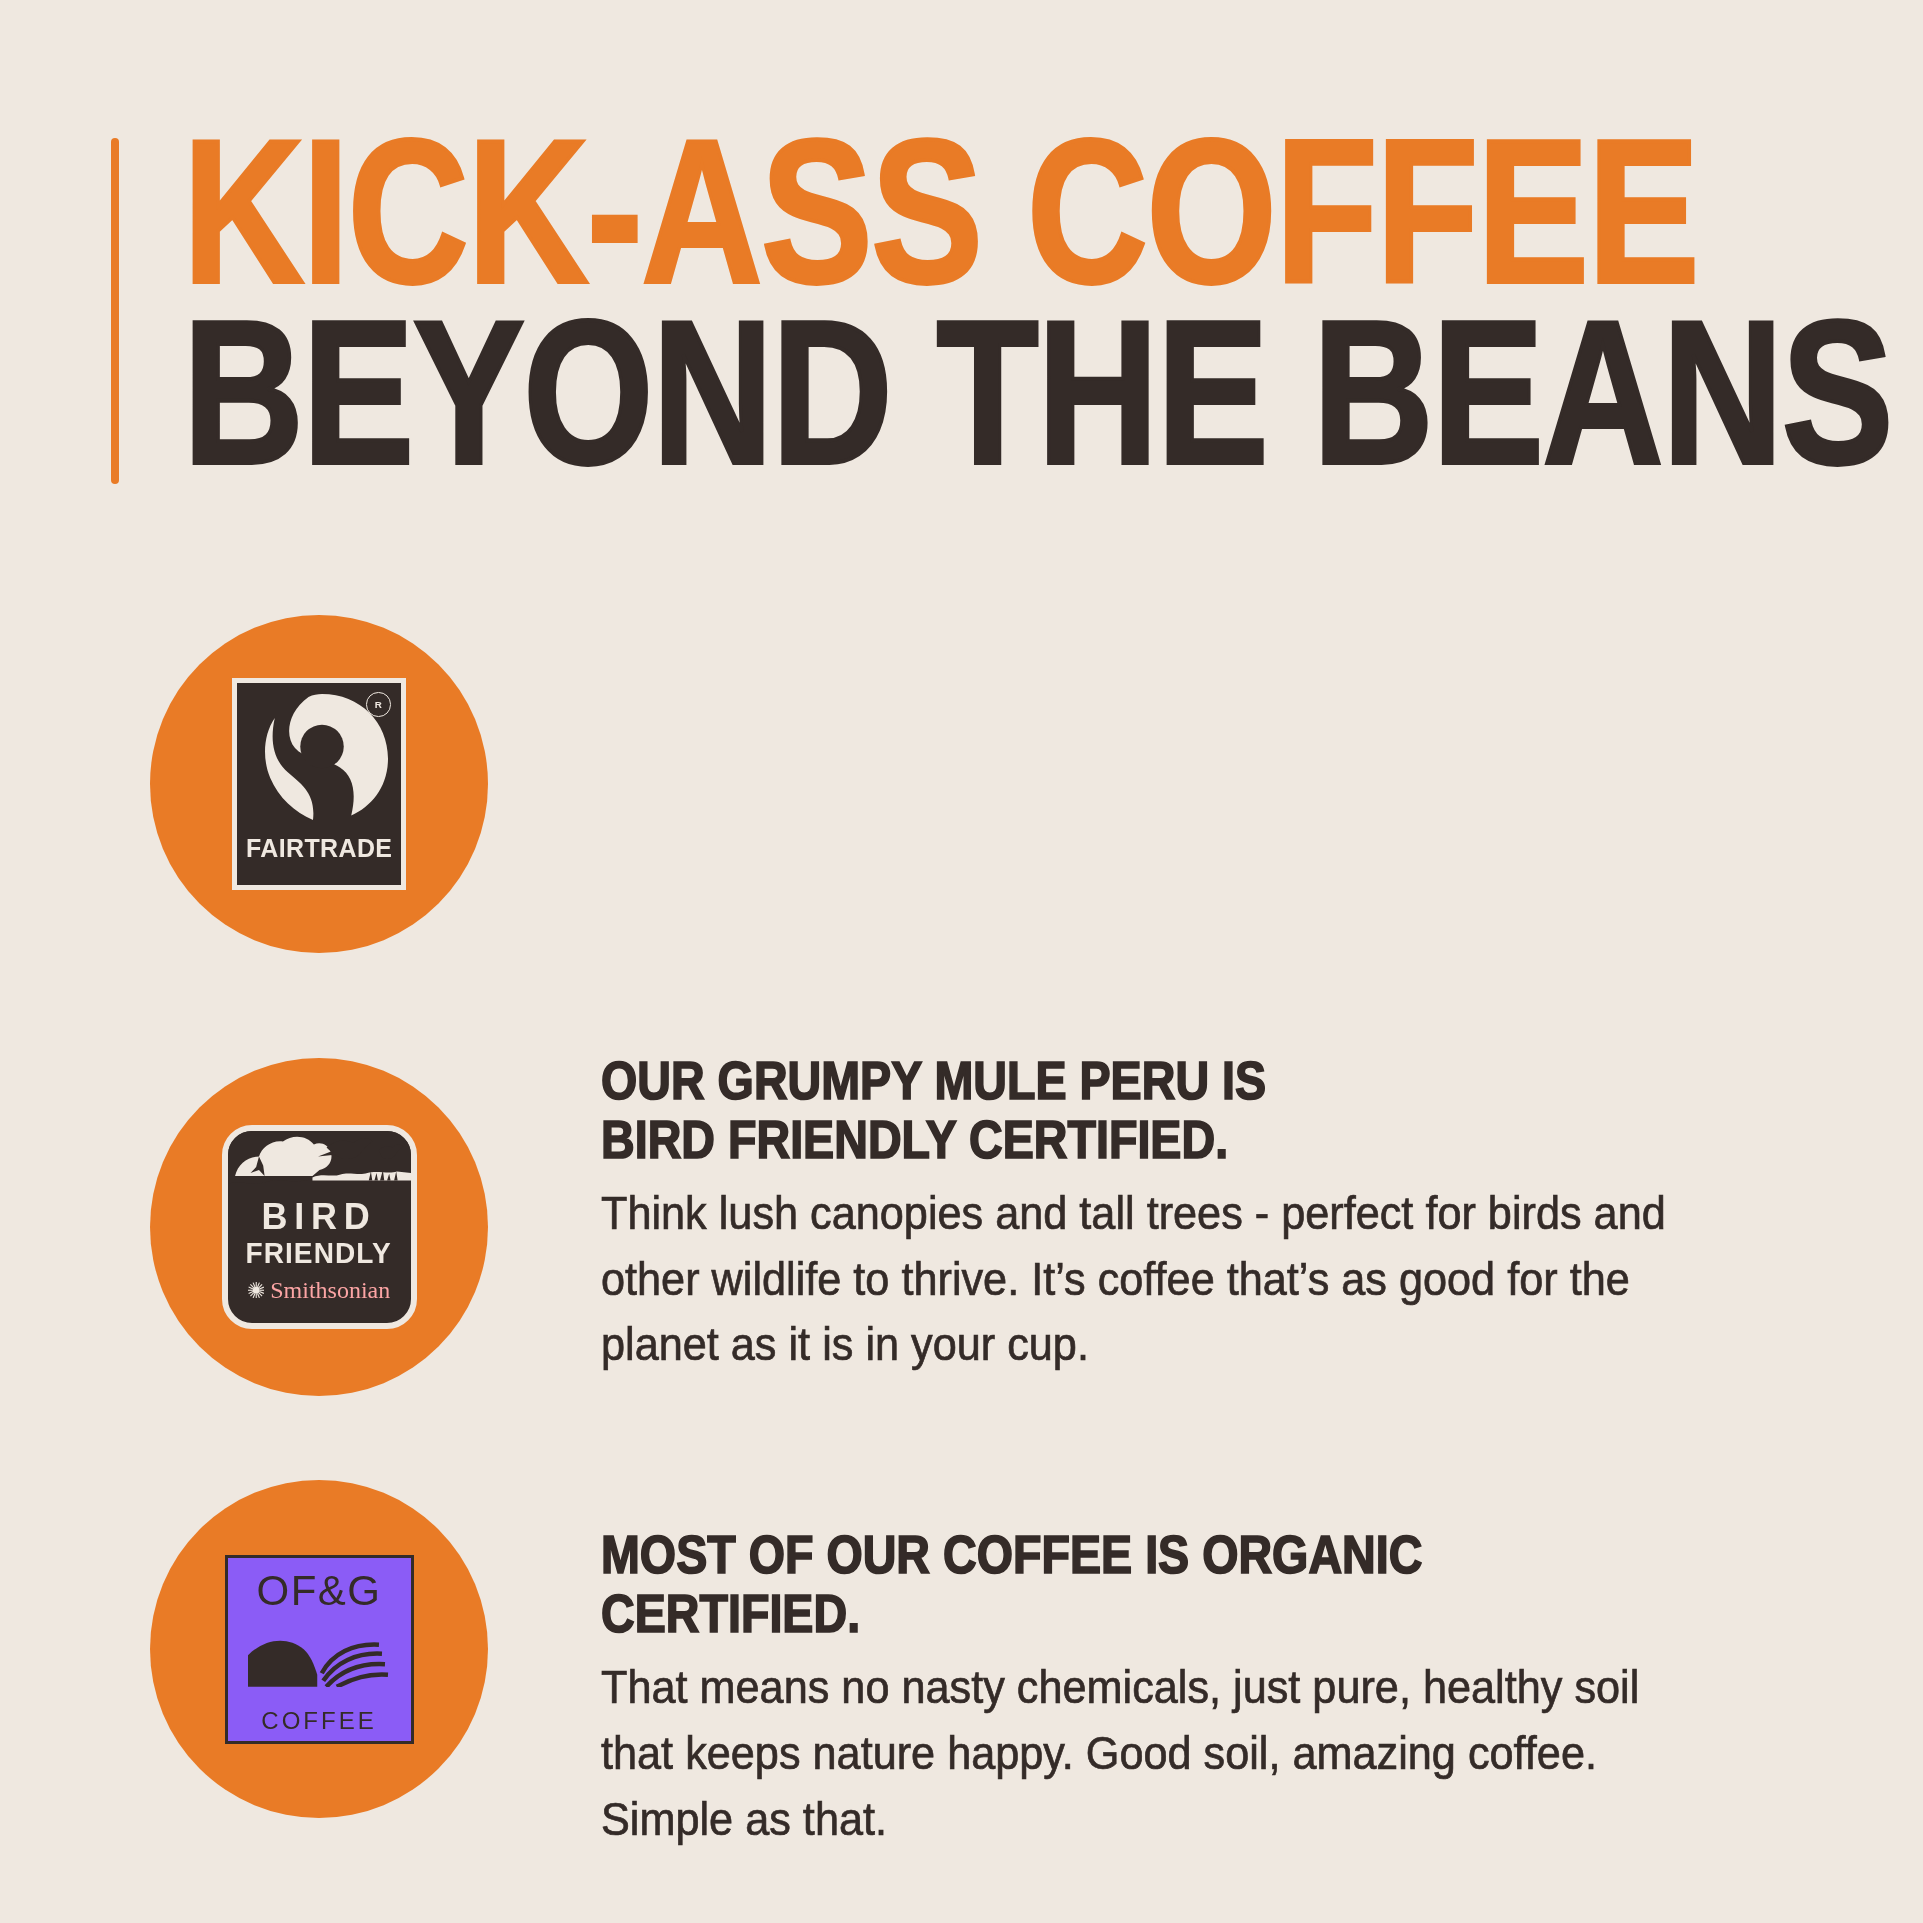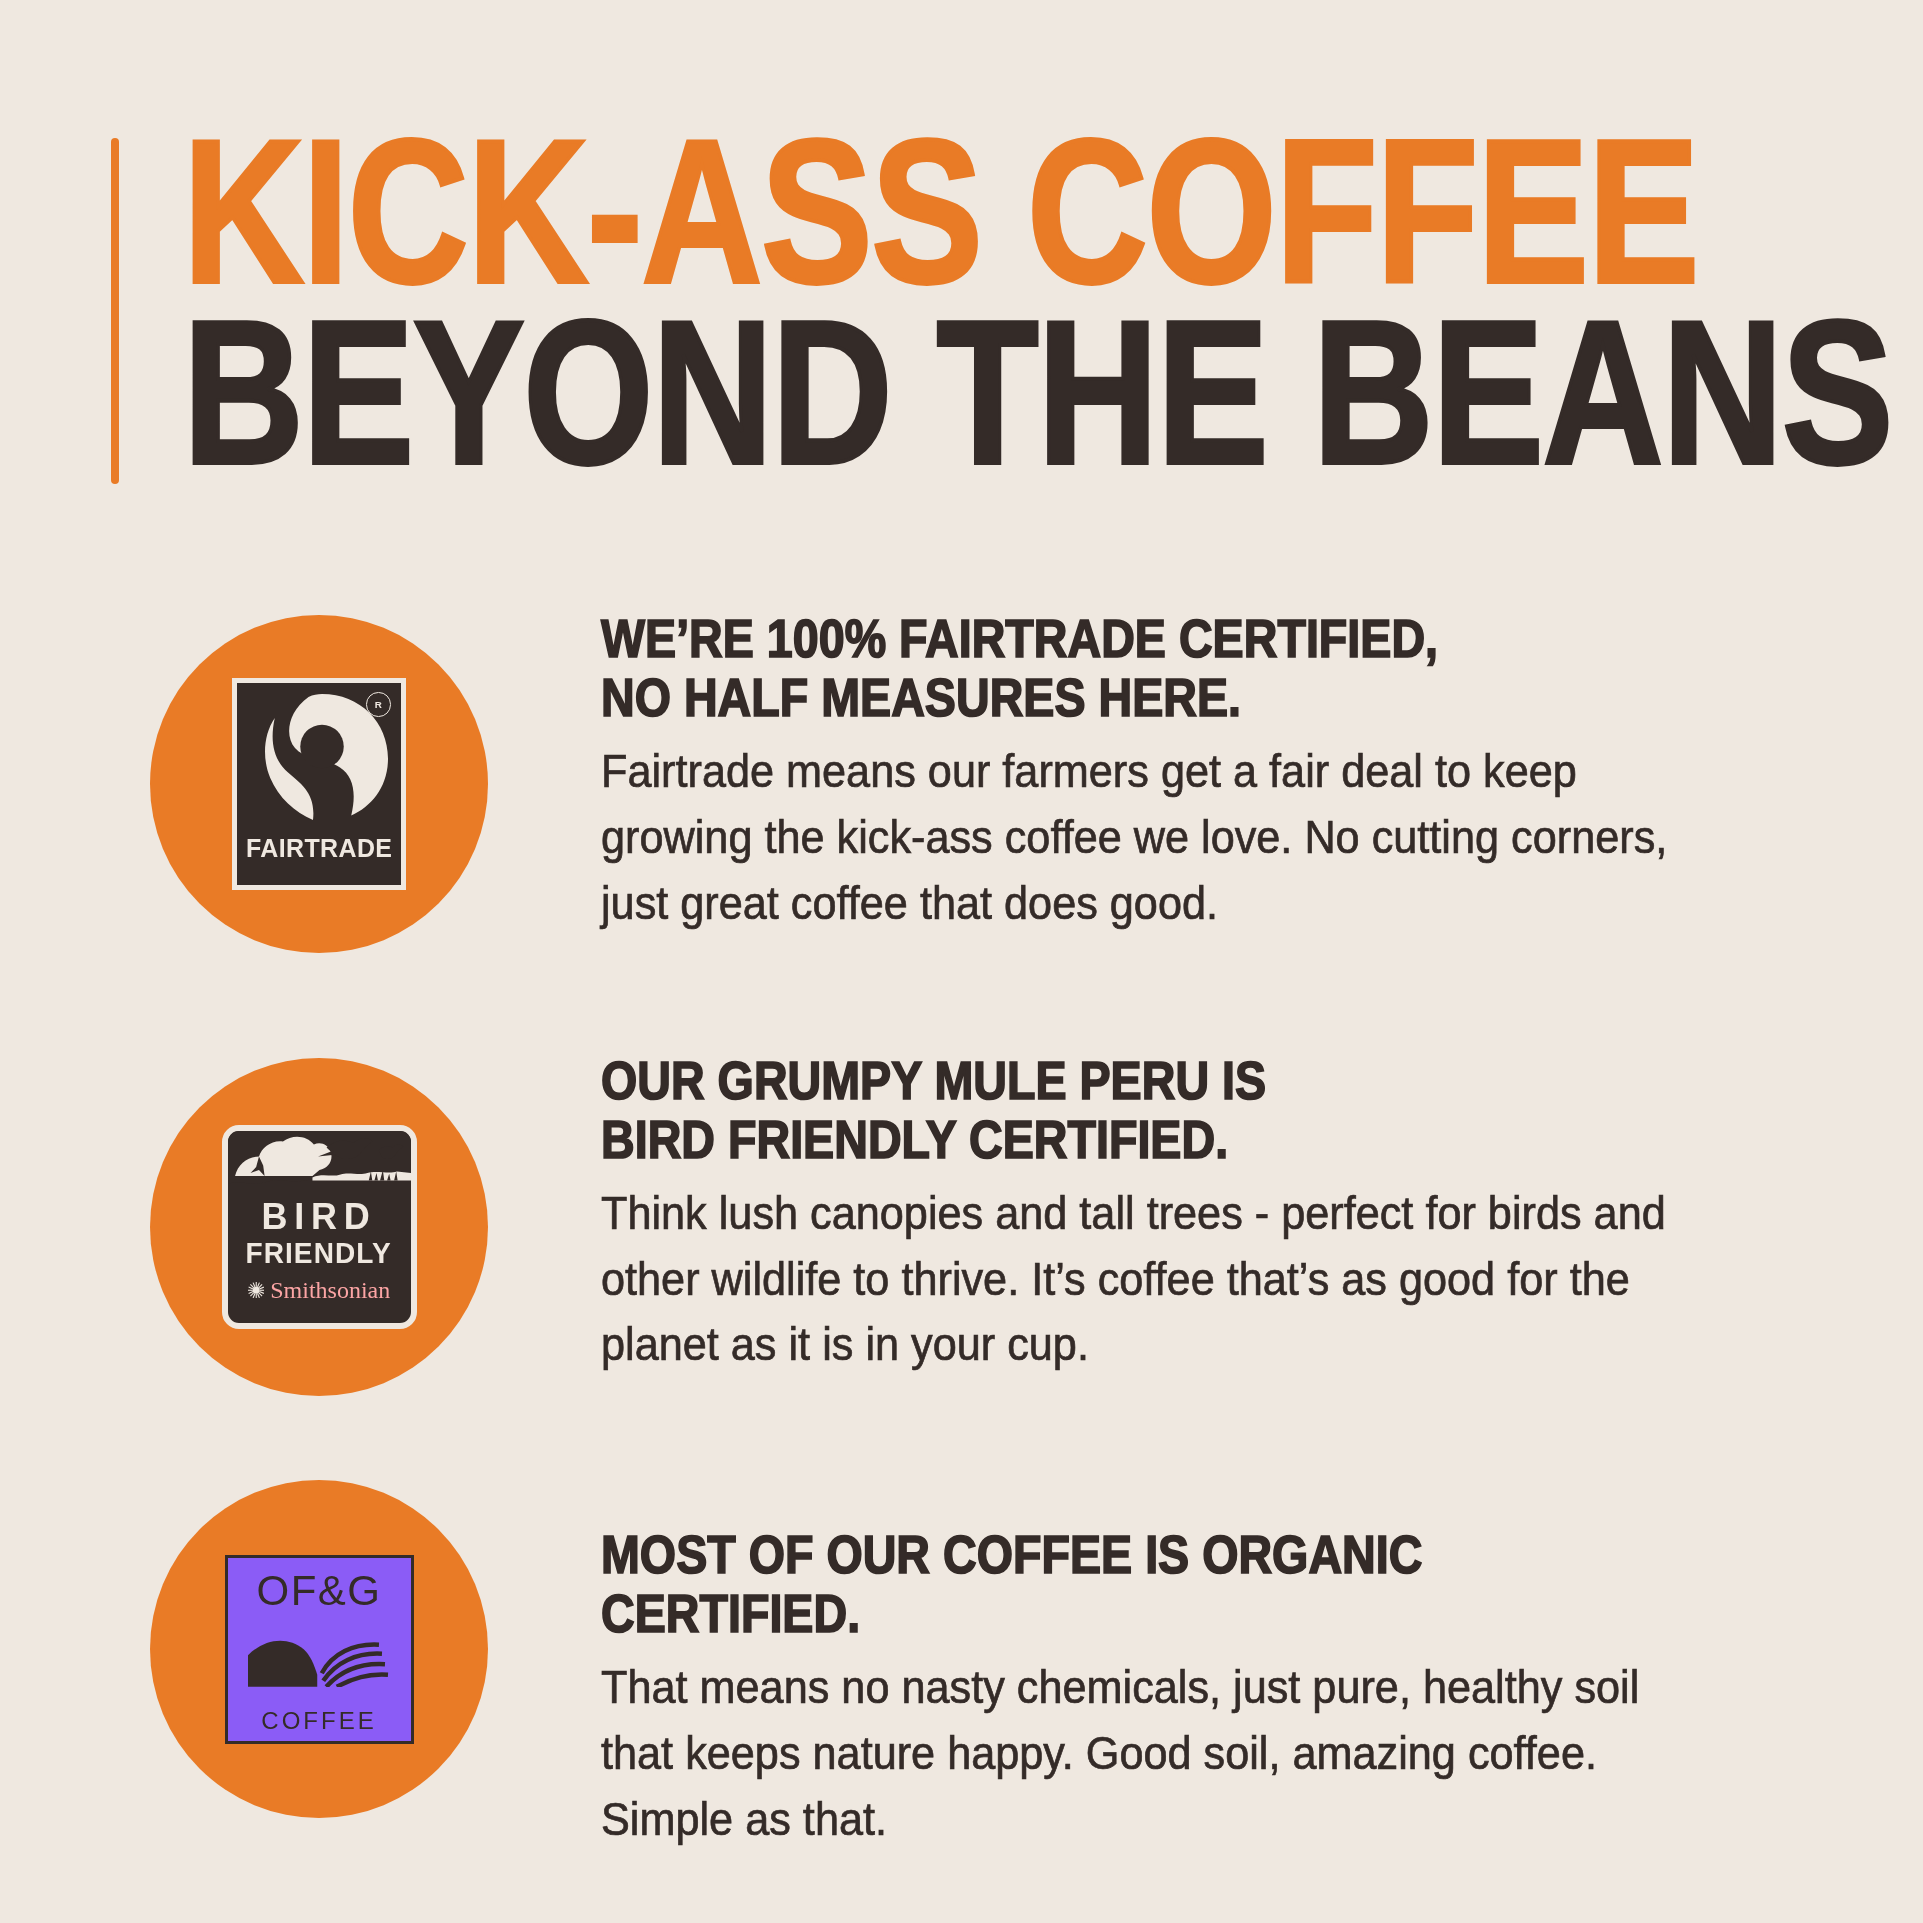--- a/index.html
+++ b/index.html
@@ -101,21 +101,21 @@
            font-weight:700;font-size:26px;letter-spacing:0.4px;
            margin-top:-4.5px;transform:scaleX(0.96);}
   .ft-reg{position:absolute;right:10.5px;top:9px;color:#EFE8E0;
           font-size:9.8px;font-family:"Liberation Sans",sans-serif;
           width:22.5px;height:22.5px;border:1.9px solid #EFE8E0;border-radius:50%;
           display:flex;align-items:center;justify-content:center;
           font-weight:700;}
 
   
   .bf-mark{width:195px;height:204px;background:#342B28;
-           border:6px solid #EFE8E0;border-radius:17px;box-sizing:border-box;
+           border:6px solid #EFE8E0;border-radius:30px;box-sizing:border-box;
            display:flex;flex-direction:column;align-items:center;
            overflow:hidden;}
   .bf-scene{width:100%;height:66px;display:block;}
   .bf-bird{color:#EFE8E0;font-family:"Liberation Sans",sans-serif;
            font-weight:700;font-size:36px;letter-spacing:6.8px;
            margin-top:1.5px;line-height:1;}
   .bf-friendly{color:#EFE8E0;font-family:"Liberation Sans",sans-serif;
            font-weight:700;font-size:28.6px;letter-spacing:1.1px;
            margin-top:4.5px;line-height:1;transform:scaleX(0.98);}
   .bf-smith{display:flex;align-items:center;gap:6px;margin-top:10.5px;}
@@ -157,25 +157,20 @@
                    C150 140 146 118 128 106 C110 94 82 96 68 80
                    C54 64 58 32 86 12 C92 9 98 8 104 8 Z" fill="#EFE8E0"></path>
 
           <path d="M41 40 C34 72 40 96 58 112 C76 128 96 140 92 176
                    C68 166 46 146 35 120 C24 94 26 62 41 40 Z" fill="#EFE8E0"></path>
 
           <circle cx="104" cy="78" r="29" fill="#342B28"></circle>
         </svg>
         <div class="ft-word">FAIRTRADE</div>
       </div>
-    </div>
-    <div class="row-text">
-      <div class="row-head">WE’RE 100% FAIRTRADE CERTIFIED,
-NO HALF MEASURES HERE.</div>
-      <div class="row-body">Fairtrade means our farmers get a fair deal to keep growing the kick-ass coffee we love. No cutting corners, just great coffee that does good.</div>
     </div>
   </div>
 
   <div class="row row-2">
     <div class="badge">
       <div class="bf-mark">
         <svg class="bf-scene" viewBox="0 0 260 88" preserveAspectRatio="none">
           <rect x="0" y="0" width="260" height="88" fill="#342B28"></rect>
 
           <path d="M10 60 C14 44 28 34 44 34 C48 22 62 12 78 14

